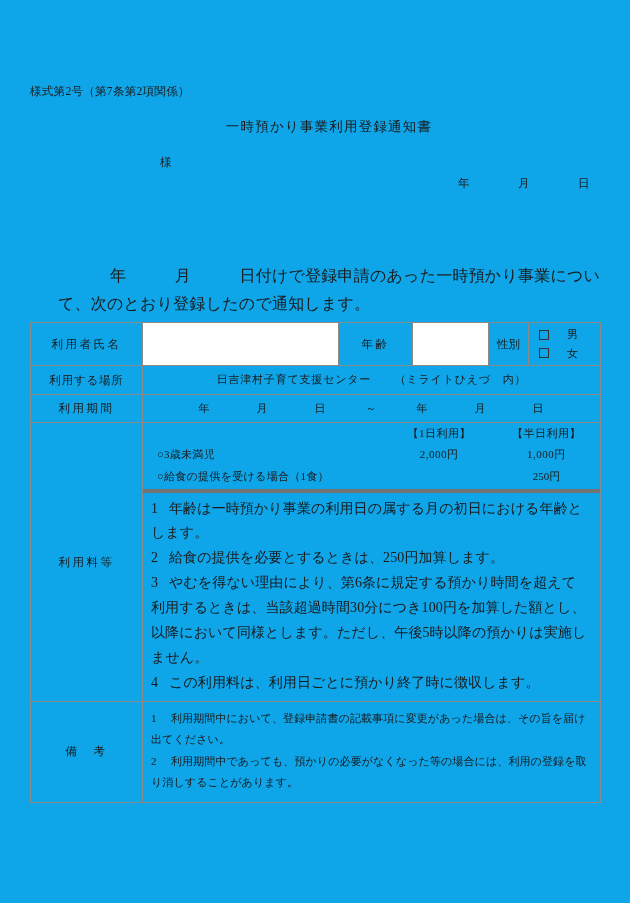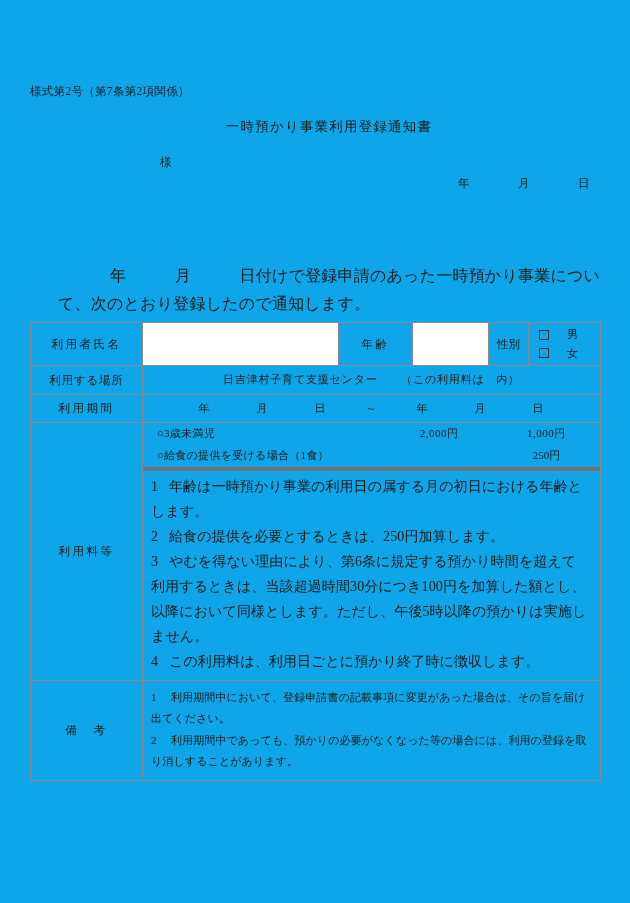--- a/index.html
+++ b/index.html
@@ -232,21 +232,21 @@
           <div class="gender-row">
             <span class="chk"></span>
             <span>女</span>
           </div>
         </div>
       </td>
     </tr>
 
     <tr class="place-row">
       <td class="lbl lbl-wide" style="letter-spacing:0.8px">利用する場所</td>
-      <td class="val" colspan="5">日吉津村子育て支援センター　　（この利用料は　内）</td>
+      <td class="val" colspan="5">日吉津村子育て支援センター　　（ミライトひえづ　内）</td>
     </tr>
 
     <tr>
       <td class="lbl">利用期間</td>
       <td colspan="5">
         <div class="period-vals">
           <span class="pv-y">年</span>
           <span class="pv-m">月</span>
           <span class="pv-d">日</span>
           <span class="pv-t">～</span>
@@ -255,20 +255,25 @@
           <span class="pv-d">日</span>
         </div>
       </td>
     </tr>
 
     <tr>
       <td class="lbl">利用料等</td>
       <td class="fee-wrap" colspan="5">
         <table class="fee-grid">
           <tbody>
+                <tr>
+            <td class="c-item"></td>
+            <td class="c-full fee-head">【1日利用】</td>
+            <td class="c-half fee-head">【半日利用】</td>
+          </tr>
           <tr>
             <td class="c-item">○3歳未満児</td>
             <td class="c-full">2,000円</td>
             <td class="c-half">1,000円</td>
           </tr>
           <tr class="meal-row">
             <td class="c-item" colspan="2">○給食の提供を受ける場合（1食）</td>
             <td class="meal-price">250円</td>
           </tr>
         </tbody>

